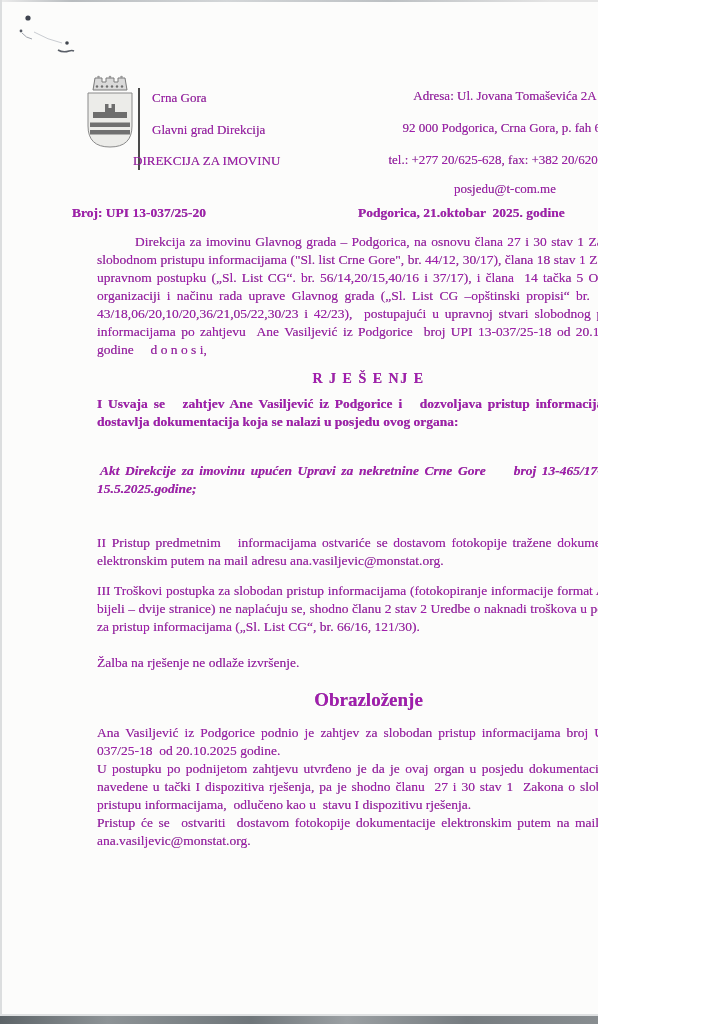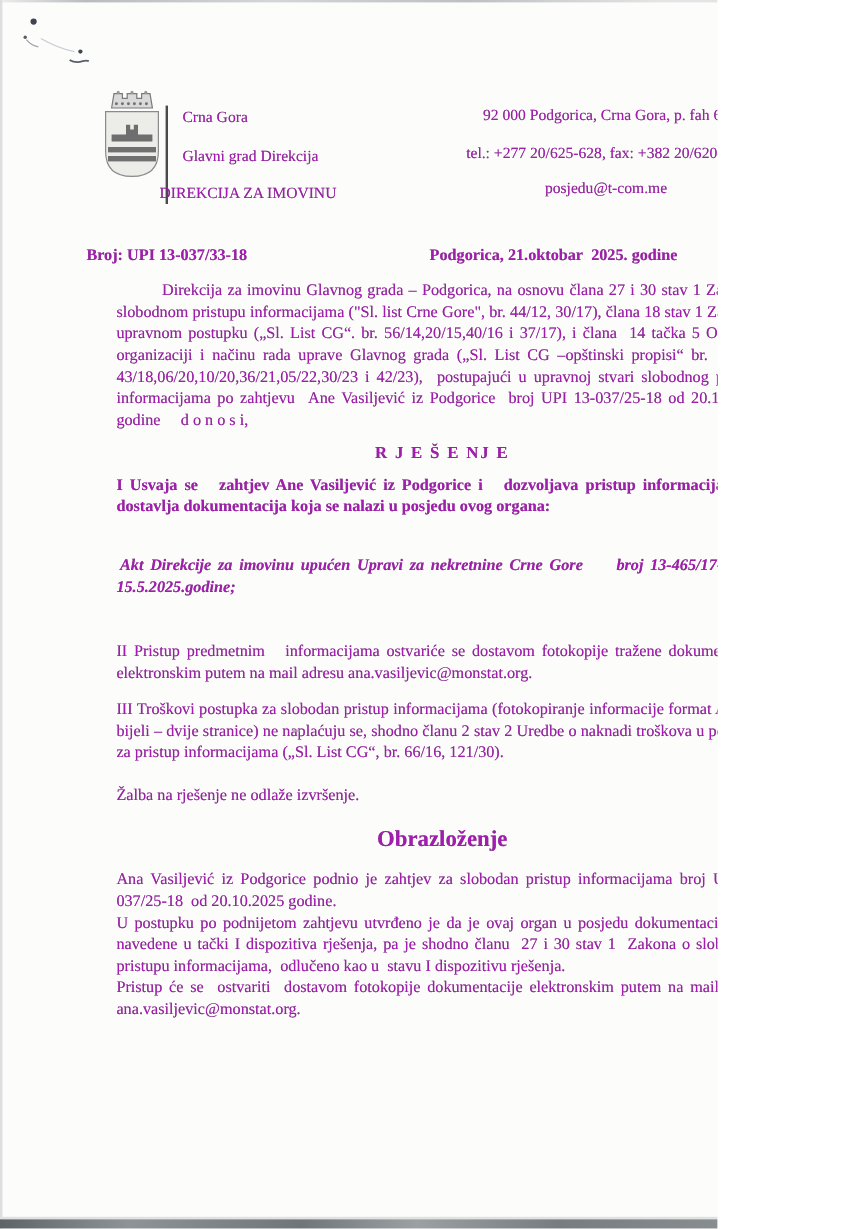--- a/index.html
+++ b/index.html
@@ -85,28 +85,29 @@
       <path d="M3 19 H47 V52 Q47 73 25 73 Q3 73 3 52 Z" fill="#ecece9" stroke="#8a8a8a" stroke-width="1"></path>
       <path d="M8 44 L42 44 L42 38 L30 38 L30 30 L26.5 30 L26.5 34 L23.5 34 L23.5 30 L20 30 L20 38 L8 38 Z" fill="#6e6e6e"></path>
       <rect x="5" y="48.5" width="40" height="4.5" fill="#707070"></rect>
       <rect x="5" y="56" width="40" height="4.5" fill="#707070"></rect>
     </svg>
     <div class="vline"></div>
     <div class="org-line org-country">Crna Gora</div>
     <div class="org-line org-city">Glavni grad Direkcija</div>
     <div class="org-line org-dept">DIREKCIJA ZA IMOVINU</div>
     <div class="contact">
+      <div>Adresa: Ul. Jovana Tomaševića 2A</div>
       <div>92 000 Podgorica, Crna Gora, p. fah 63</div>
       <div>tel.: +277 20/625-628, fax: +382 20/620-206</div>
       <div class="email-line">posjedu@t-com.me</div>
     </div>
   </header>
 
   <div class="refrow">
-    <span>Broj: UPI 13-037/33-18</span>
+    <span>Broj: UPI 13-037/25-20</span>
     <span class="place-date">Podgorica, 21.oktobar&nbsp; 2025. godine</span>
   </div>
 
   <main class="bodytext">
     <p class="intro">Direkcija za imovinu Glavnog grada – Podgorica, na osnovu člana 27 i 30 stav 1 Zakona o slobodnom pristupu informacijama ("Sl. list Crne Gore", br. 44/12, 30/17), člana 18 stav 1 Zakona o upravnom postupku („Sl. List CG“. br. 56/14,20/15,40/16 i 37/17), i člana&nbsp; 14 tačka 5 Odluke o organizaciji i načinu rada uprave Glavnog grada („Sl. List CG –opštinski propisi“ br.&nbsp; 38/18,&nbsp; 43/18,06/20,10/20,36/21,05/22,30/23 i 42/23),&nbsp; postupajući u upravnoj stvari slobodnog pristupa informacijama po zahtjevu &nbsp;Ane Vasiljević iz Podgorice&nbsp; broj UPI 13-037/25-18 od 20.10.2025. godine&nbsp;&nbsp;&nbsp;&nbsp; d o n o s i,</p>
     <h2 class="decision-title">R J E Š E NJ E</h2>
     <p class="point-one">I Usvaja se&nbsp;&nbsp; zahtjev Ane Vasiljević iz Podgorice i&nbsp;&nbsp; dozvoljava pristup informacijama i&nbsp;&nbsp; dostavlja dokumentacija koja se nalazi u posjedu ovog organa:</p>
     <p class="doc-item">Akt Direkcije za imovinu upućen Upravi za nekretnine Crne Gore&nbsp;&nbsp;&nbsp;&nbsp; broj 13-465/17-36&nbsp; od 15.5.2025.godine;</p>
     <p class="point-two">II Pristup predmetnim&nbsp;&nbsp; informacijama ostvariće se dostavom fotokopije tražene dokumentacije&nbsp; elektronskim putem na mail adresu ana.vasiljevic@monstat.org.</p>
     <p class="point-three">III Troškovi postupka za slobodan pristup informacijama (fotokopiranje informacije format A4 crno bijeli – dvije stranice) ne naplaćuju se, shodno članu 2 stav 2 Uredbe o naknadi troškova u postupku za pristup informacijama („Sl. List CG“, br. 66/16, 121/30).</p>

